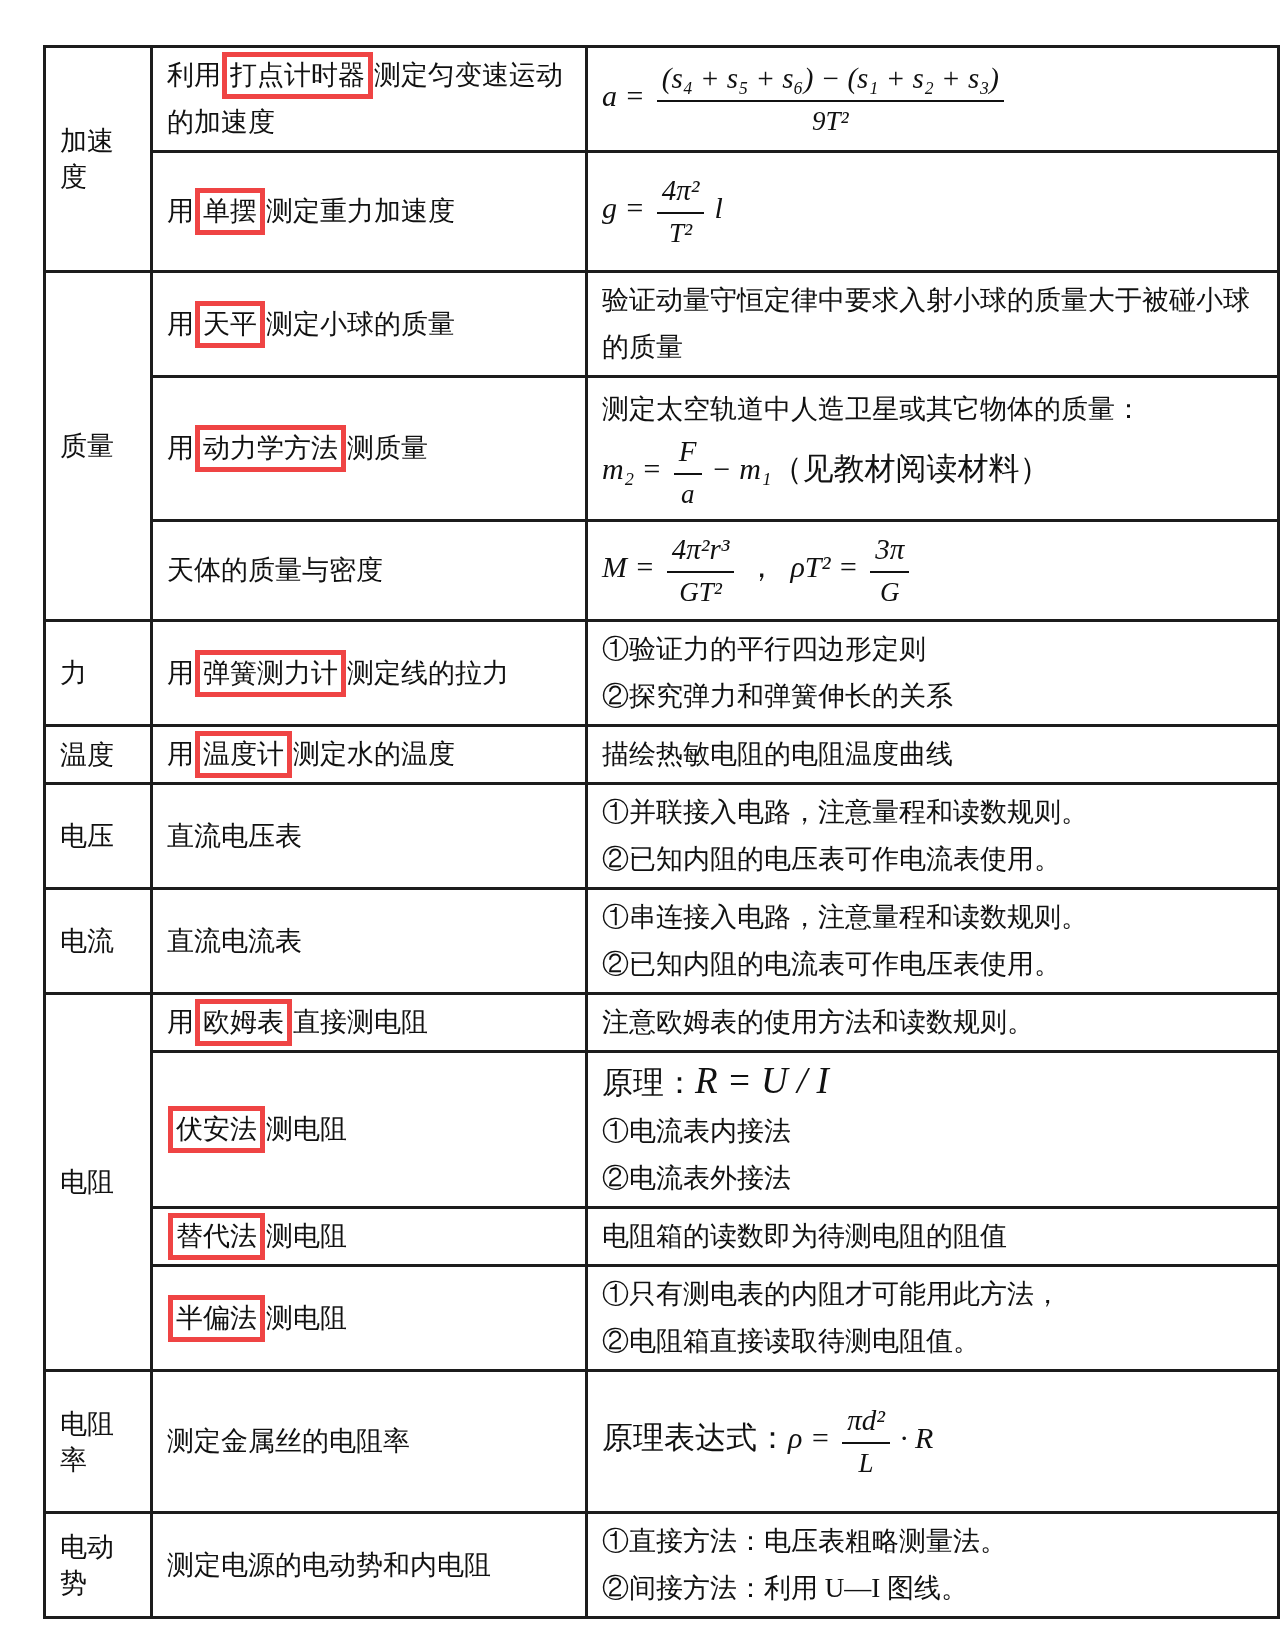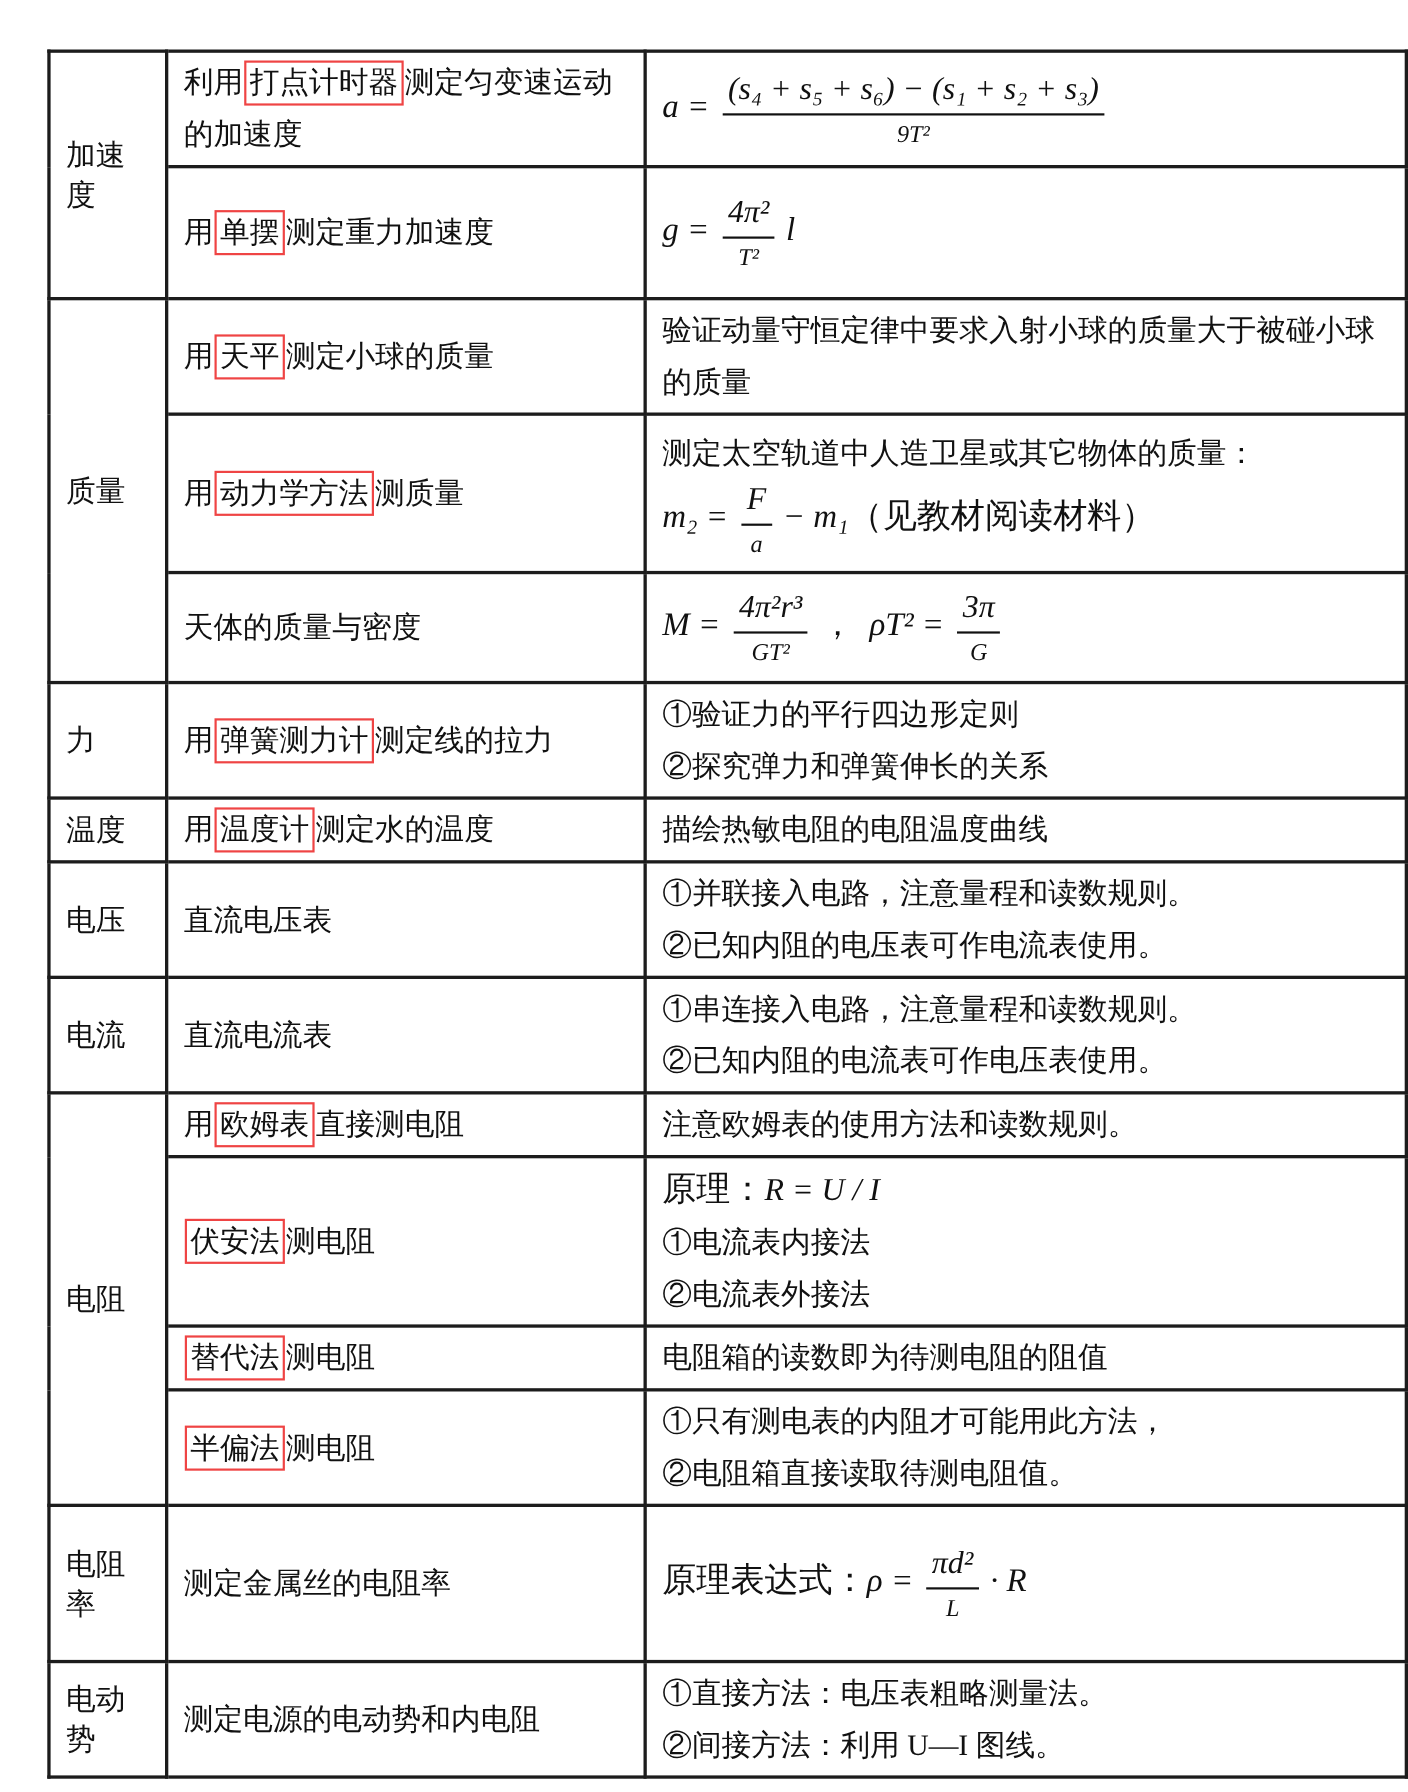--- a/index.html
+++ b/index.html
@@ -21,21 +21,21 @@
     border: 3px solid #1c1c1c;
     padding: 4px 12px 4px 14px;
     font-size: 27px;
     vertical-align: middle;
     overflow: hidden;
   }
   td.cat { padding-left: 15px; border-radius: 29px; }
   .mline, .line { line-height: 47px; }
   .boxed {
     display: inline-block;
-    border: 2px solid #ef4444;
+    border: 5px solid #ef4444;
     padding: 0 3px;
     line-height: 37px;
     margin: 0 1px;
   }
   
   .formula {
     font-style: italic;
     font-size: 30px;
     white-space: nowrap;
     line-height: 1.25;
@@ -44,24 +44,24 @@
     font-style: normal;
     font-size: 31px;
   }
   .frac {
     display: inline-block;
     vertical-align: middle;
     text-align: center;
     margin: 0 8px;
   }
   .frac .num { display: block; padding: 0 5px 4px; font-size: 29px; font-family: Liberation Serif, serif; }
-  .frac .den { display: block; border-top: 2.5px solid #111; padding: 3px 5px 0; font-size: 22px; }
+  .frac .den { display: block; border-top: 2.5px solid #111; padding: 3px 5px 0; font-size: 27px; }
   .lhs { margin-right: 4px; }
   .sfx { margin-left: 2px; }
-  .ifx { font-style: italic; font-size: 29px; }
+  .ifx { font-style: italic; font-size: 37px; }
   .fsep { margin: 0 14px 0 4px; font-style: normal; }
   .notes .stack { display: flex; flex-direction: column; justify-content: space-between; }
 </style>
 </head>
 <body>
 
 <table class="sheet">
   <colgroup>
     <col style="width:107px">
       <col style="width:435px">

